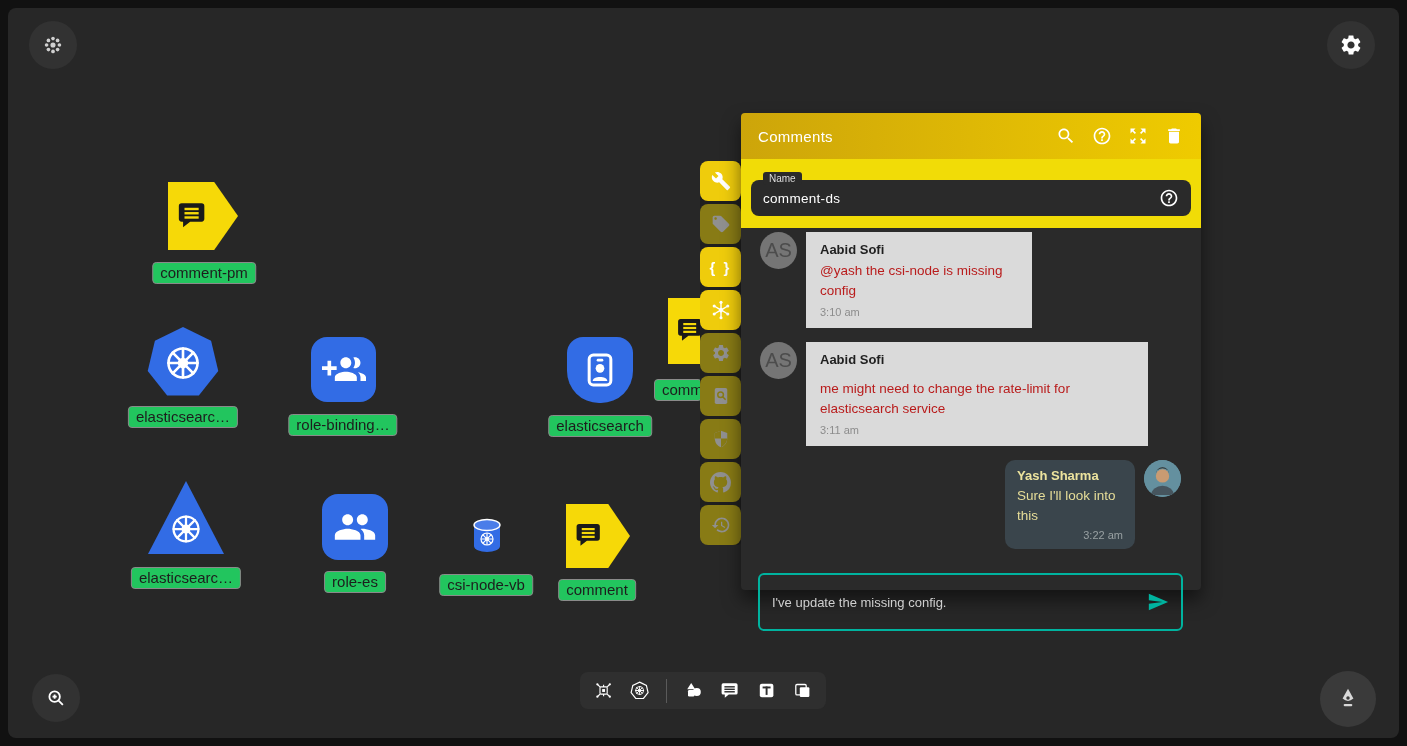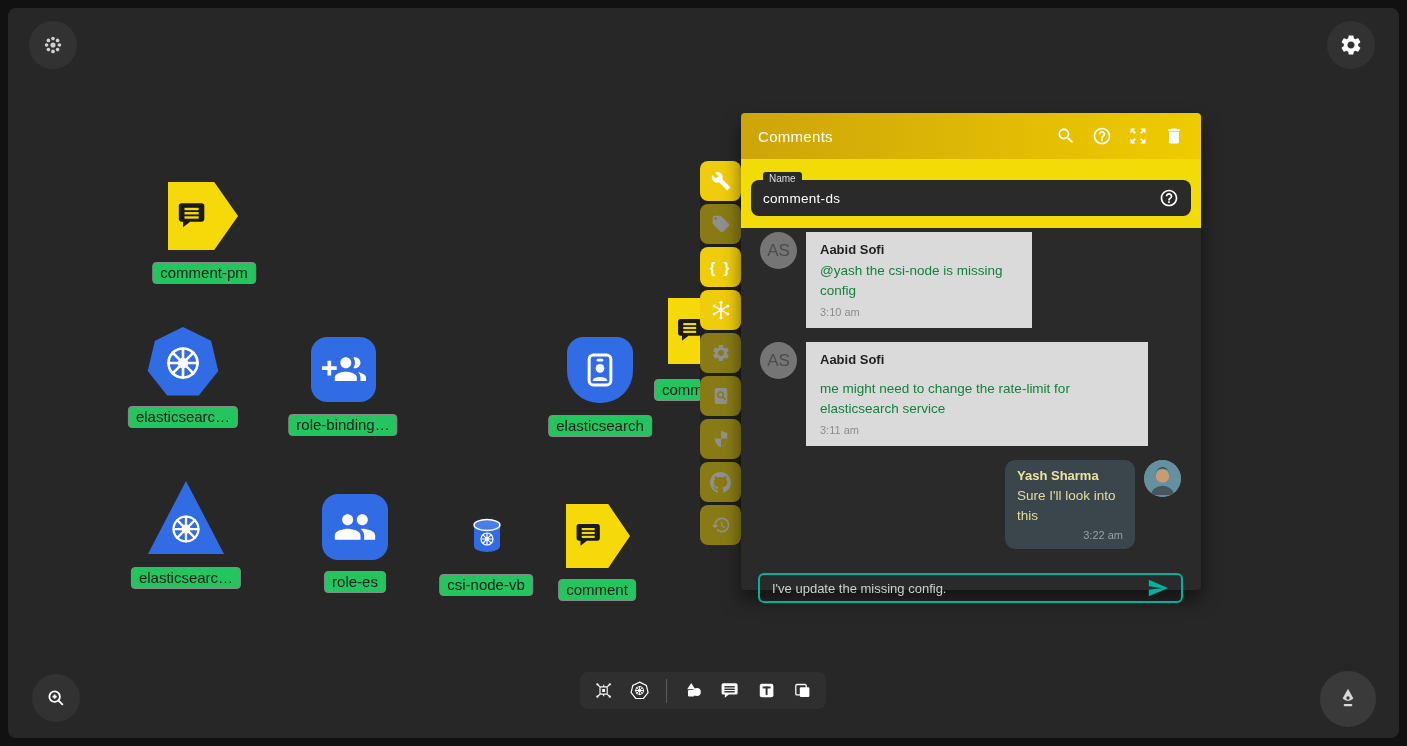--- a/index.html
+++ b/index.html
@@ -31,35 +31,35 @@
   #comments-panel { position:absolute; left:741px; top:113px; width:460px; height:477px; background:#2a2a2a; border-radius:4px; box-shadow:0 10px 18px rgba(0,0,0,.5); z-index:3; }
   #panel-header { height:46px; background:linear-gradient(90deg,#CDA50A 0%,#EFCB00 100%); border-radius:4px 4px 0 0; display:flex; align-items:center; padding:0 17px; }
   #panel-title { color:#fff; font-size:15px; flex:1; letter-spacing:.3px; }
   .hicon { width:20px; height:20px; margin-left:16px; cursor:pointer; }
   #name-block { background:#F1DC07; padding:21px 10px 12px; }
   #name-input-wrap { position:relative; height:36px; background:#2a2a2a; border-radius:8px; display:flex; align-items:center; padding:4px 12px; }
   #name-chip { position:absolute; top:-8px; left:12px; background:#2a2a2a; color:#ddd; font-size:10px; padding:1px 6px; border-radius:3px; }
   #name-input { flex:1; background:transparent; border:none; outline:none; color:#fff; font-size:13.5px; font-family:"Liberation Sans", sans-serif; letter-spacing:.3px; }
   #chat { padding:4px 20px 0 19px; }
   .msg-row { display:flex; gap:9px; }
-  .avatar { width:37px; height:37px; border-radius:50%; background:#757575; color:#4c4c4c; font-size:17px; display:flex; align-items:center; justify-content:center; flex:none; }
+  .avatar { width:37px; height:37px; border-radius:50%; background:#757575; color:#4c4c4c; font-size:20px; display:flex; align-items:center; justify-content:center; flex:none; }
   .bubble { background:#DADADA; border-radius:0; padding:10px 14px; }
   .bname { font-size:13px; font-weight:bold; color:#1f1f1f; }
-  .btext { font-size:13.5px; color:#15803d; margin-top:4px; line-height:1.45; }
+  .btext { font-size:13.5px; color:#b91c1c; margin-top:4px; line-height:1.45; }
   .btime { font-size:11px; color:#8c8c8c; margin-top:6px; }
   .gap-line { margin-top:12px; }
   .m1 { margin-bottom:14px; }
   .m2 { margin-bottom:14px; }
   .m3 { margin-bottom:24px; justify-content:flex-end; }
   .bubble.dark { background:#3A454C; border-radius:10px; padding:8px 12px; width:130px; }
   .bubble.dark .bname { color:#EDE49E; }
   .bubble.dark .btext { color:#E6DD98; margin-top:3px; }
   .bubble.dark .btime { color:#98A0A2; text-align:right; margin-top:4px; }
   .photo-avatar { overflow:hidden; background:#64909f; }
-  #composer { margin:0 18px 16px 17px; height:30px; border:2px solid #00B39F; border-radius:6px; display:flex; align-items:center; padding:0 12px; }
+  #composer { margin:0 18px 16px 17px; height:58px; border:2px solid #00B39F; border-radius:6px; display:flex; align-items:center; padding:0 12px; }
   #composer input { flex:1; background:transparent; border:none; outline:none; color:#cfcfcf; font-size:13px; font-family:"Liberation Sans", sans-serif; }
 
   
   #dock { position:absolute; left:580px; top:672px; width:246px; height:37px; background:#2F2F2F; border-radius:8px; display:flex; align-items:center; padding:0 14px; gap:17px; }
   .dock-divider { width:1px; height:24px; background:#5a5a5a; }
   .dicon { width:23px; height:23px; cursor:pointer; }
 </style>
 </head>
 <body>
 

